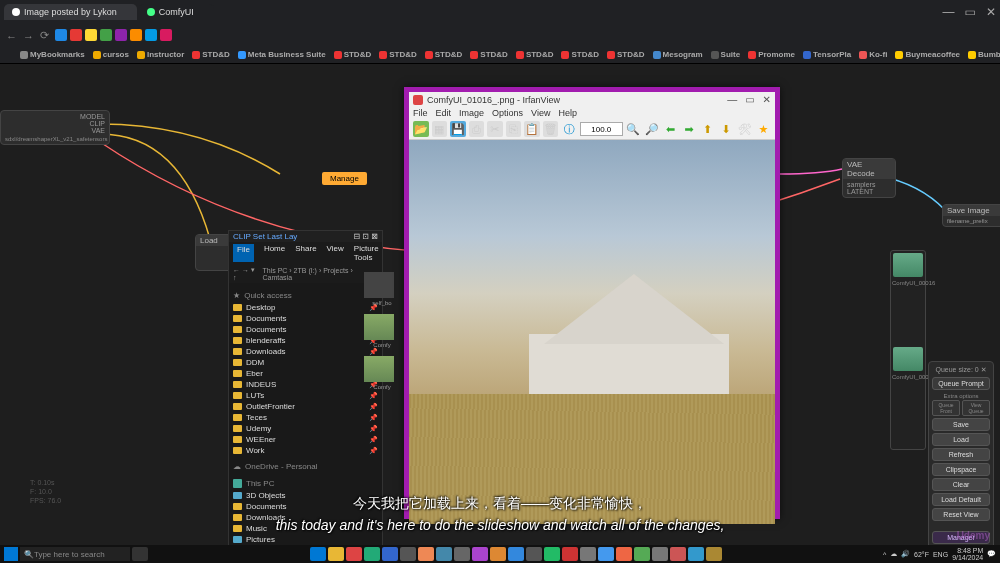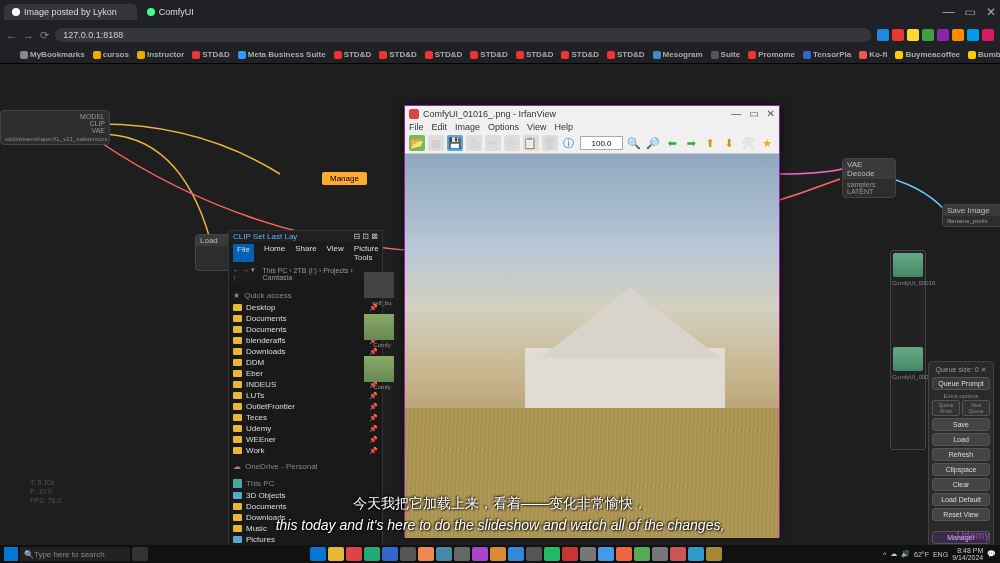--- a/index.html
+++ b/index.html
@@ -35,21 +35,21 @@
 .explorer-tabs span { color:#ddd; }
 .explorer-crumb { padding: 2px 4px; background:#1b1b1b; color:#999; display:flex; gap:4px; align-items:center; font-size:7px; }
 .explorer-list { padding: 2px 0; }
 .explorer-list .item { display: flex; align-items: center; padding: 1px 4px; gap: 4px; color:#ddd;}
 .explorer-list .folder-icon { width: 9px; height: 7px; background: #e8b735; border-radius: 1px; }
 .explorer-list .chev { margin-left: auto; color: #666; font-size:7px;}
 .section-hdr { color: #888; padding: 2px 4px; margin-top:4px; display:flex; align-items:center; gap:4px;}
 .pc-icon { width:9px; height:9px; background:#4a9; border-radius:1px;}
 
 
-.imgview { position: absolute; top: 105px; left: 404px; width: 376px; height: 432px; background: #737373; border: 1px solid #a21caf; box-shadow: 0 0 8px rgba(0,0,0,0.6); }
+.imgview { position: absolute; top: 87px; left: 404px; width: 376px; height: 432px; background: #737373; border: 5px solid #a21caf; box-shadow: 0 0 8px rgba(0,0,0,0.6); }
 .imgview-title { background: #f0f0f0; padding: 2px 4px; font-size: 9px; color: #333; display: flex; align-items: center; }
 .imgview-title .wcontrols { margin-left: auto; display:flex; gap:8px; color:#555; font-size:10px;}
 .imgview-menu { background: #f0f0f0; padding: 1px 4px; font-size: 9px; color: #333; display:flex; gap:8px;}
 .imgview-toolbar { background: #f0f0f0; padding: 2px 4px; display: flex; align-items: center; gap: 3px; border-bottom:1px solid #ccc;}
 .tbtn { width: 16px; height: 16px; border-radius: 2px; display:flex; align-items:center; justify-content:center; font-size:11px;}
 .zoom-box { width: 44px; height: 14px; border: 1px solid #aaa; background:#fff; font-size:8px; color:#000; display:flex; align-items:center; justify-content:center;}
 .imgview-body { height: 384px; background: linear-gradient(to bottom, #8fa8bf 0%, #b8c8d6 25%, #d4d0c0 40%, #c9b994 55%, #b8a070 70%, #a08850 85%, #8c7a48 100%); position: relative; overflow:hidden;}
 
 .house { position: absolute; bottom: 130px; left: 100px; width: 200px; height: 120px; }
 .roof { position:absolute; top:0; left:40px; width:0; height:0; border-left: 80px solid transparent; border-right: 100px solid transparent; border-bottom: 70px solid #d8d4cc; transform: skewX(-8deg);}
@@ -103,21 +103,20 @@
   <div class="win-controls">
     <span>—</span>
     <span>▭</span>
     <span>✕</span>
   </div>
 </div>
 <div class="addr-bar">
   <span class="nav-icon">←</span>
   <span class="nav-icon">→</span>
   <span class="nav-icon">⟳</span>
-  <div class="addr-input">127.0.0.1:8188</div>
   <div class="ext-icons">
     <span style="background:#1e88e5"></span>
     <span style="background:#e53935"></span>
     <span style="background:#fdd835"></span>
     <span style="background:#43a047"></span>
     <span style="background:#8e24aa"></span>
     <span style="background:#fb8c00"></span>
     <span style="background:#039be5"></span>
     <span style="background:#d81b60"></span>
   </div>

